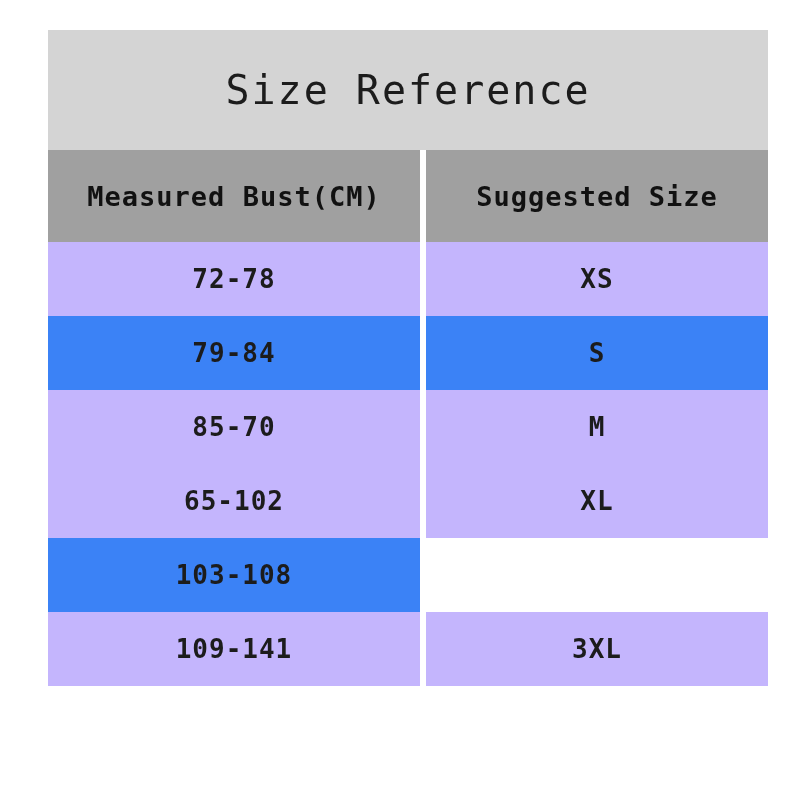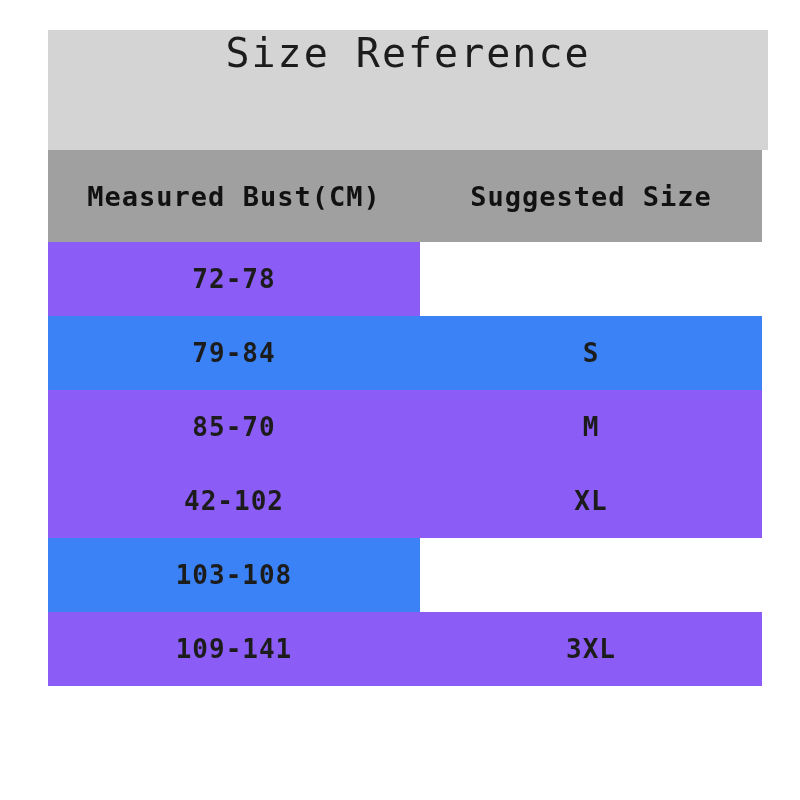--- a/index.html
+++ b/index.html
@@ -24,20 +24,21 @@
     position: absolute;
     left: 48px;
     top: 30px;
     width: 720px;
   }
   .title-band {
     width: 720px;
     height: 120px;
     background: #d4d4d4;
     display: flex;
+    align-items: center;
     justify-content: center;
   }
   .title-text {
     font-family: "DejaVu Sans Mono", monospace;
     font-size: 40px;
     letter-spacing: 2px;
     color: #1c1c1c;
     font-weight: 400;
   }
   .row {
@@ -51,37 +52,38 @@
     justify-content: center;
     font-size: 26px;
     letter-spacing: 1px;
     color: #1c1c1c;
   }
   .cell.left {
     width: 372px;
   }
   .cell.right {
     width: 342px;
+    margin-left: 6px;
   }
   .header-row .cell {
     background: #a0a0a0;
     font-size: 27px;
     font-weight: 700;
     color: #111111;
     height: 92px;
   }
   .header-row {
     height: 92px;
     border-radius: 8px;
   }
   .row.shaded .cell {
     background: #3b82f6;
   }
   .row.plain .cell {
-    background: #8b5cf6;
+    background: #c4b5fd;
   }
   .row.plain .cell,
   .row.shaded .cell {
     font-weight: 700;
   }
 </style>
 </head>
 <body>
 
 <div class="page">
@@ -91,35 +93,36 @@
       <div class="title-text">Size Reference</div>
     </div>
 
     <div class="row header-row">
       <div class="cell left">Measured Bust(CM)</div>
       <div class="cell right">Suggested Size</div>
     </div>
 
     <div class="row plain">
       <div class="cell left">72-78</div>
+      <div class="cell right">XS</div>
     </div>
 
     <div class="row shaded">
       <div class="cell left">79-84</div>
       <div class="cell right">S</div>
     </div>
 
     <div class="row plain">
       <div class="cell left">85-70</div>
       <div class="cell right">M</div>
     </div>
 
 
     <div class="row plain">
-      <div class="cell left">42-102</div>
+      <div class="cell left">65-102</div>
       <div class="cell right">XL</div>
     </div>
 
     <div class="row shaded">
       <div class="cell left">103-108</div>
     </div>
 
     <div class="row plain">
       <div class="cell left">109-141</div>
       <div class="cell right">3XL</div>

